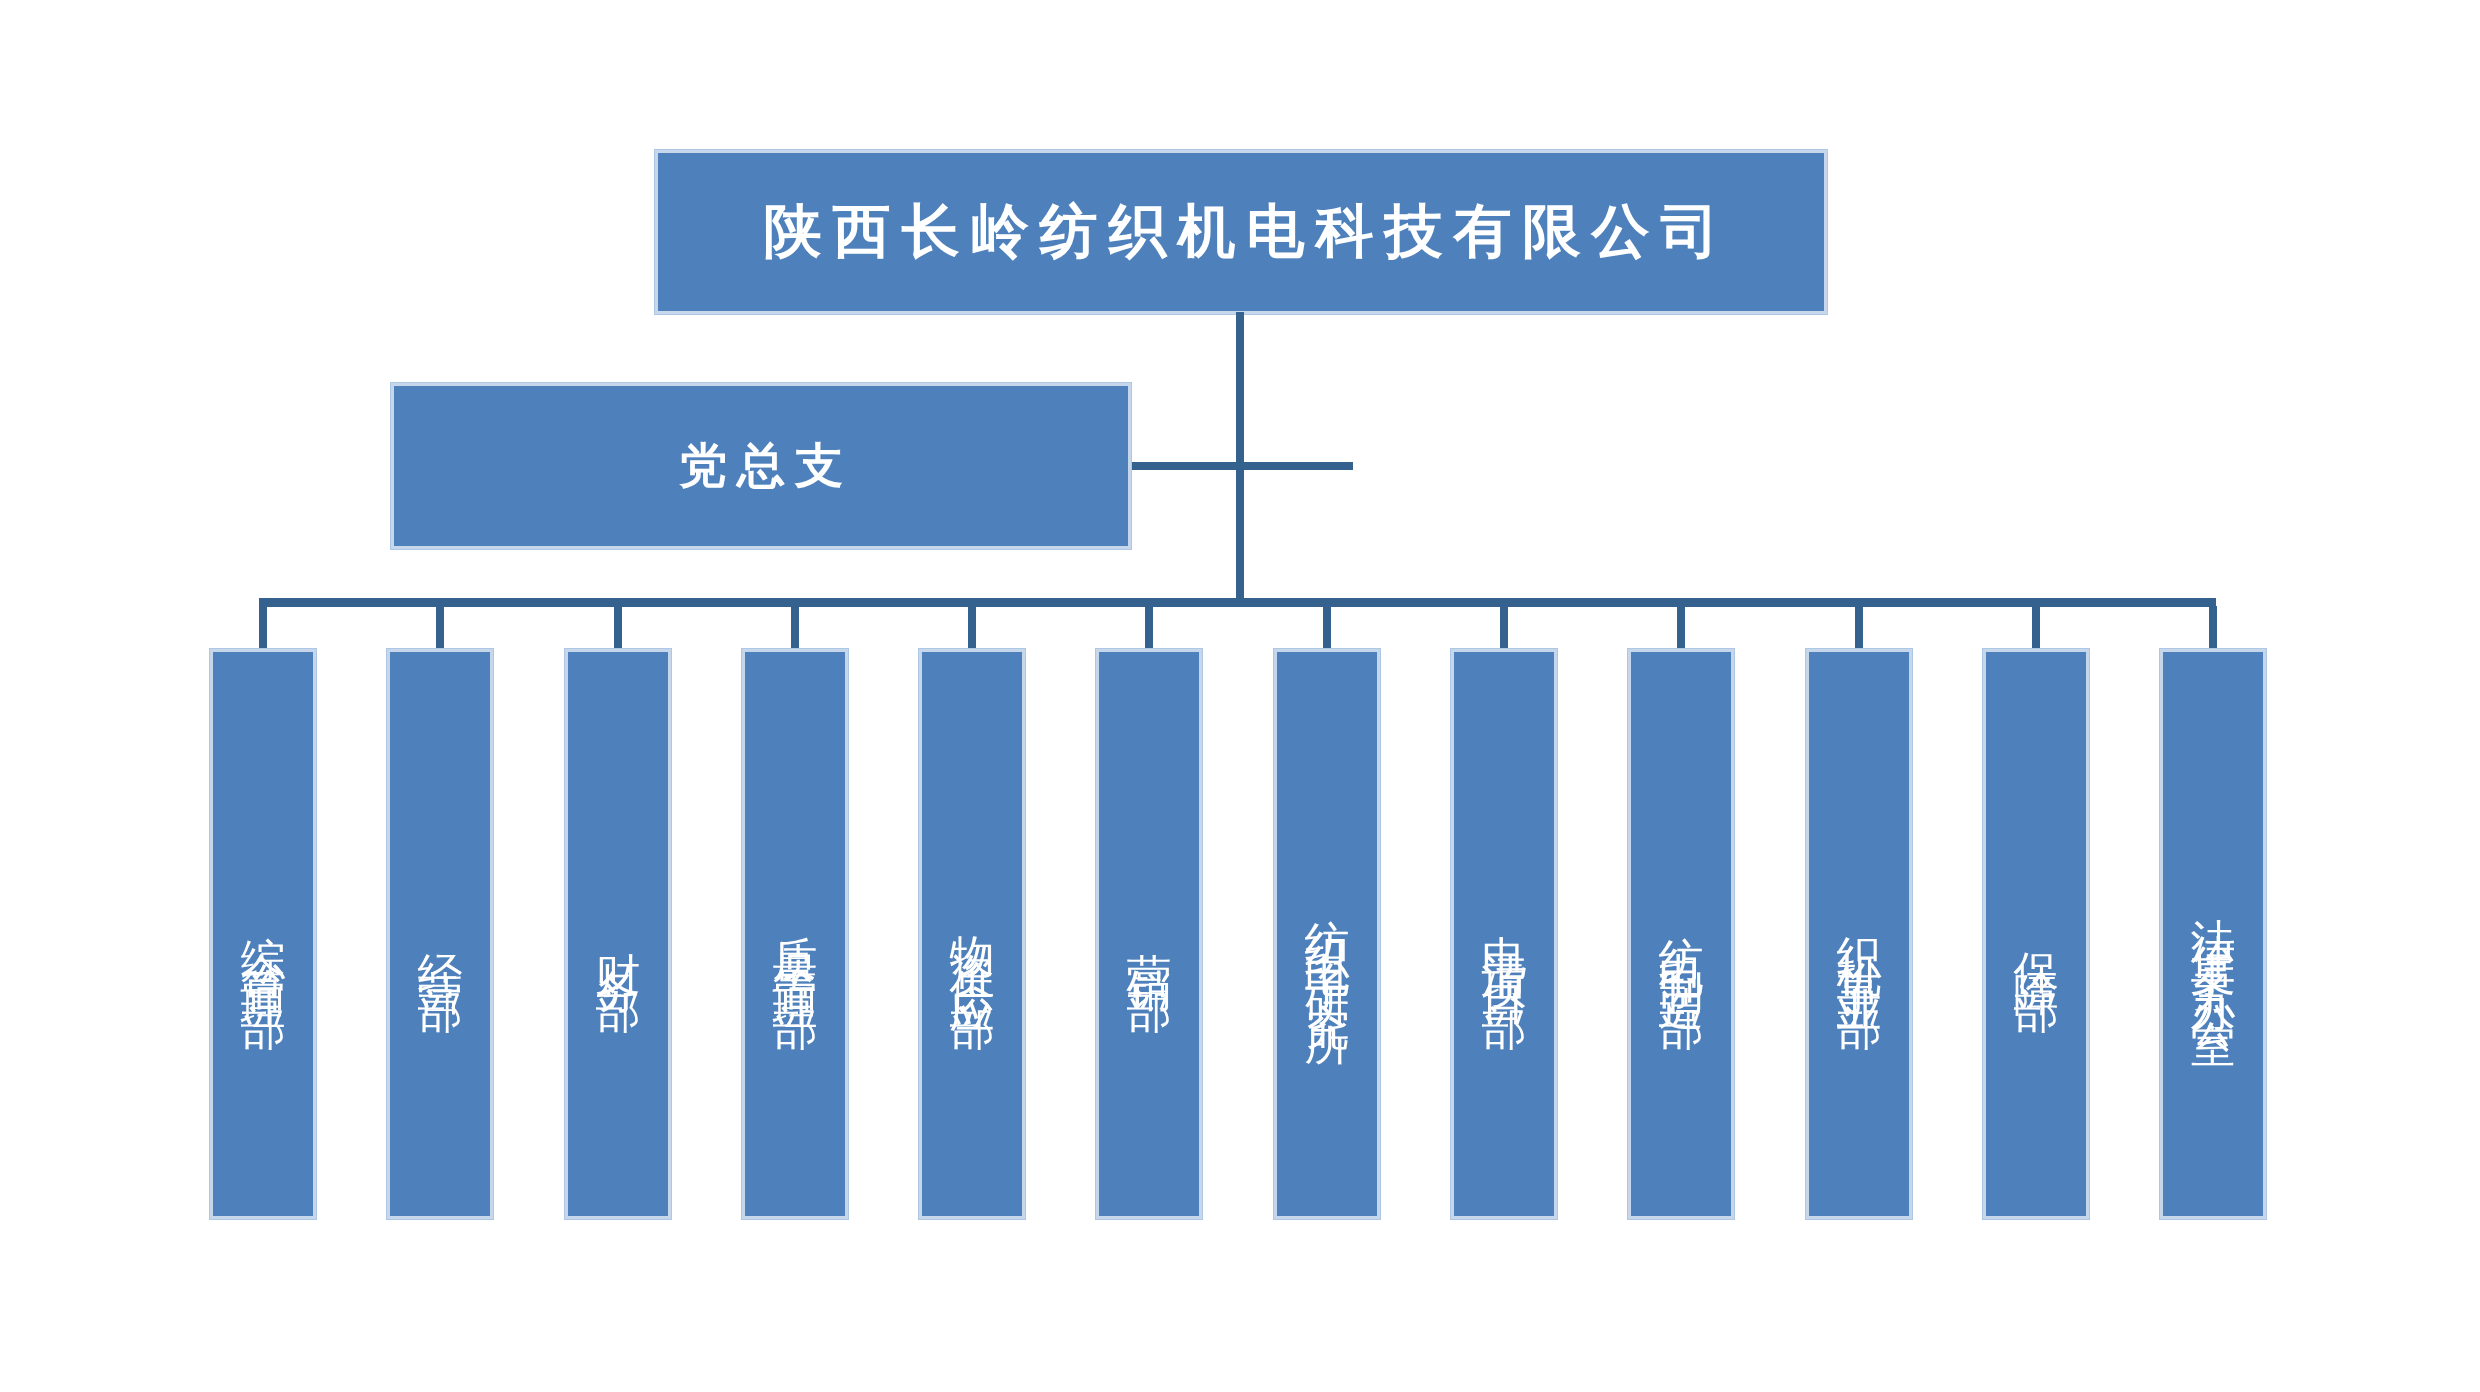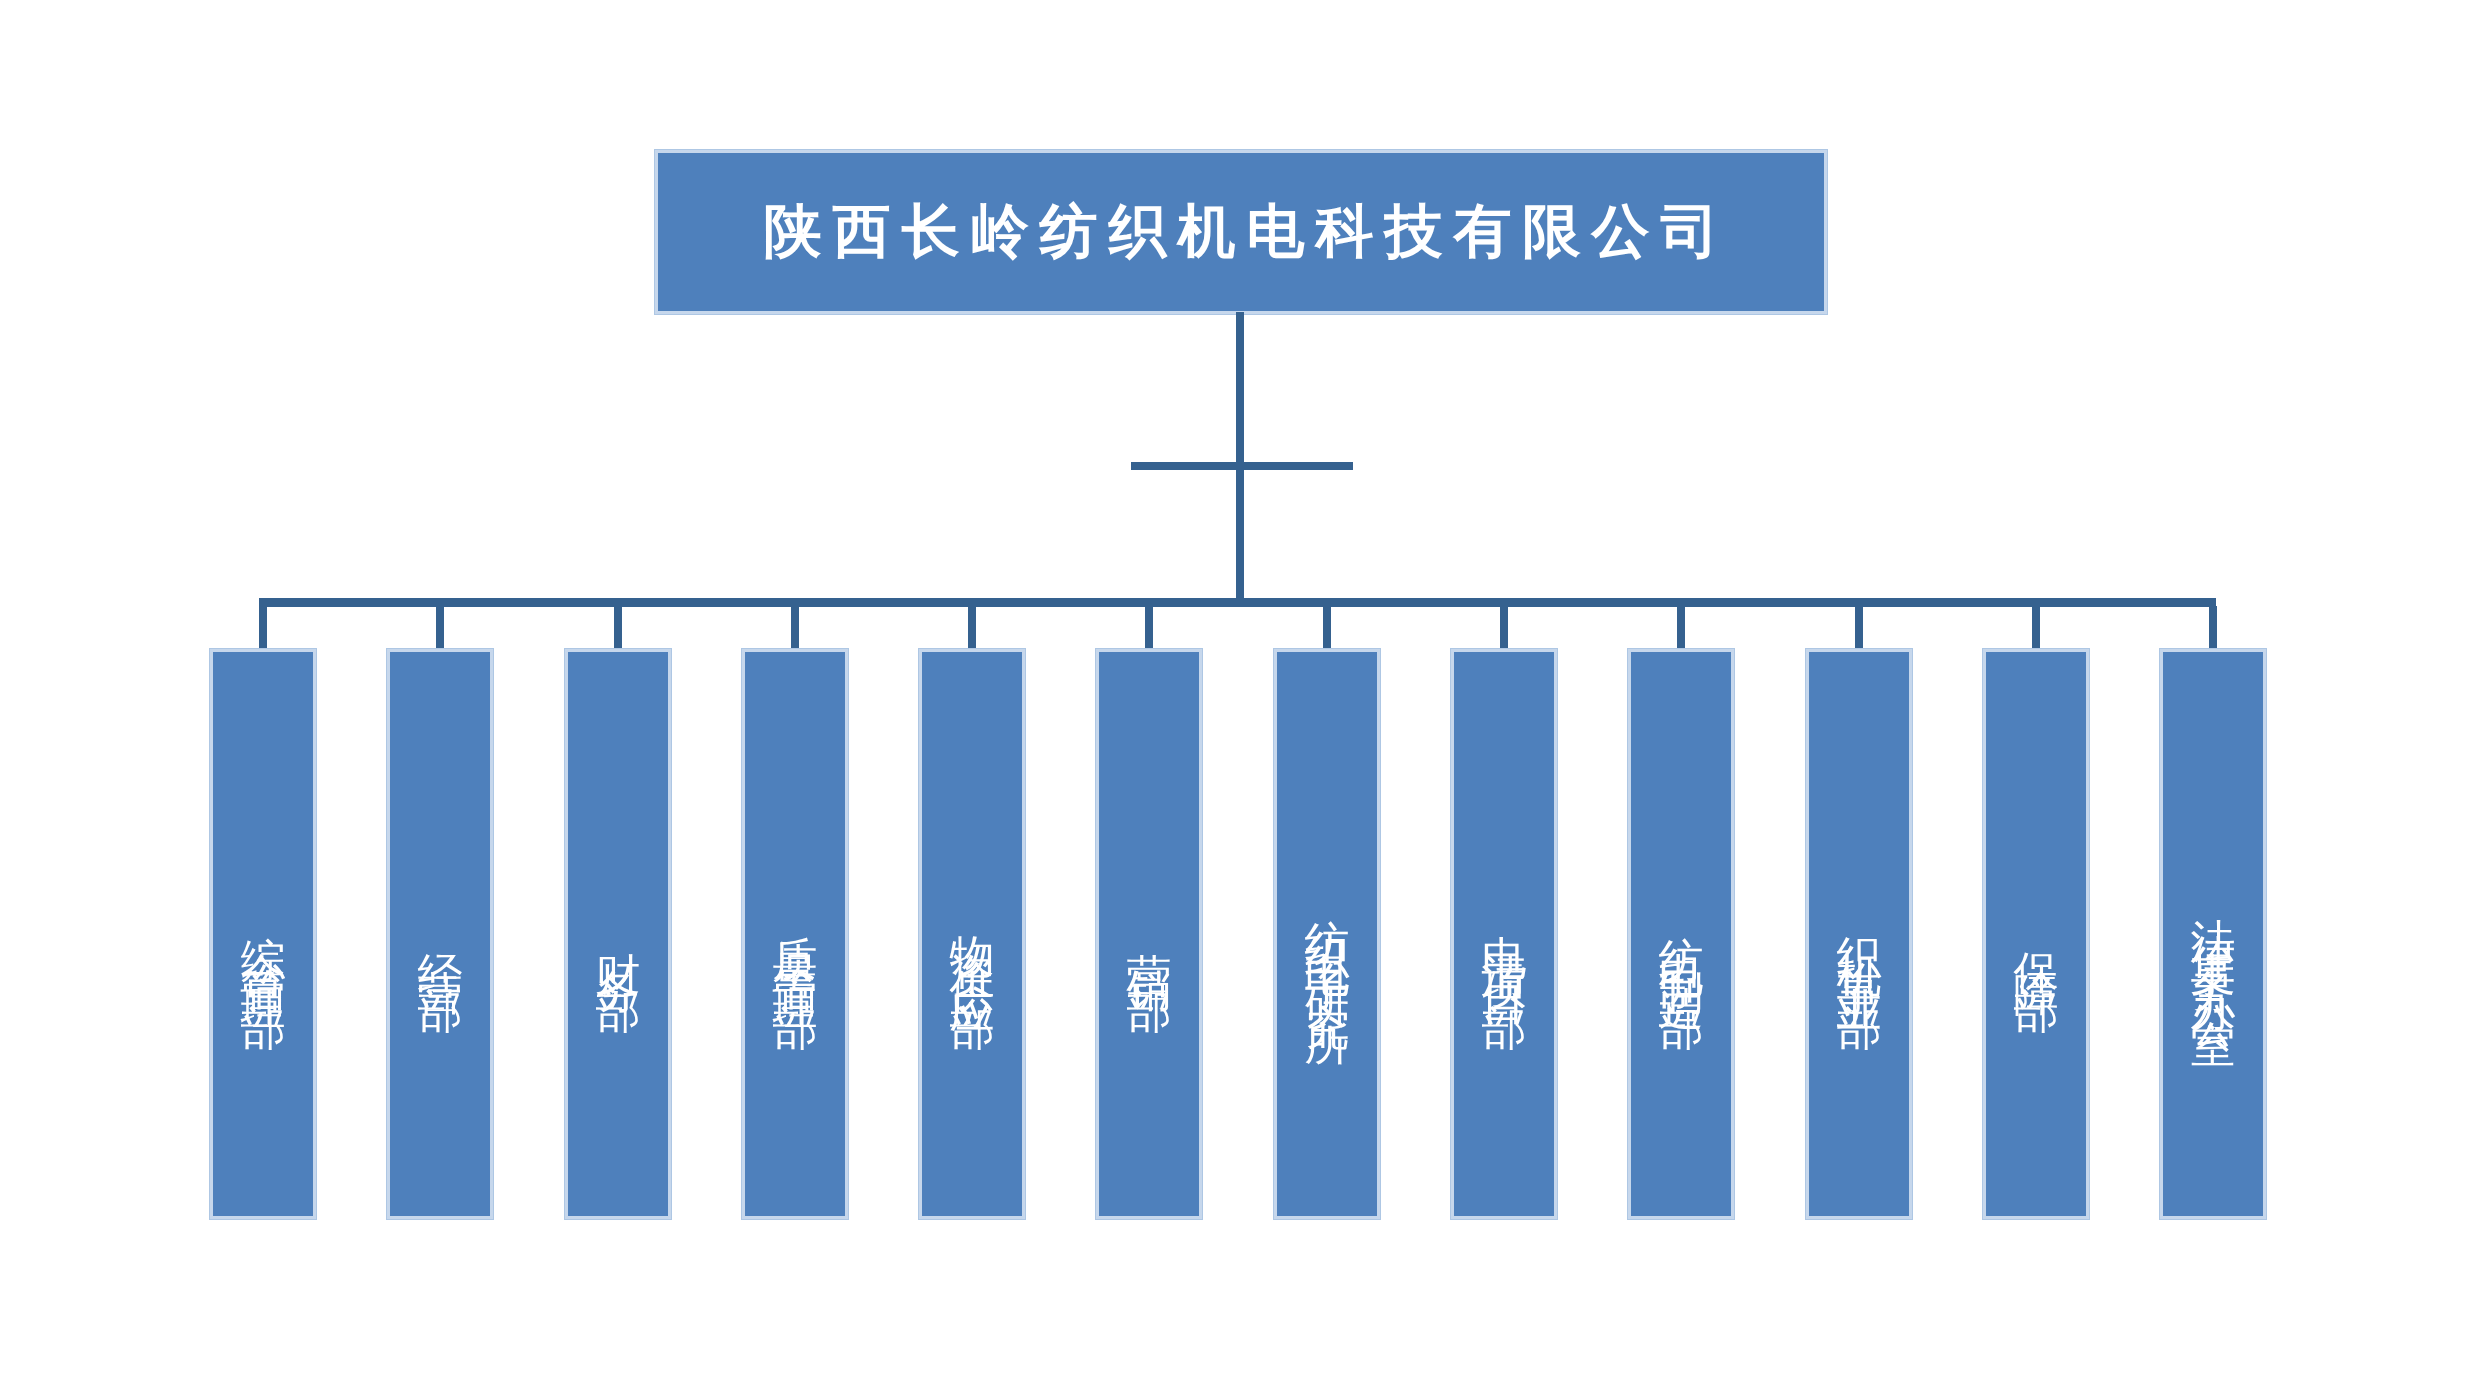--- a/index.html
+++ b/index.html
@@ -63,20 +63,23 @@
 <div id="canvas">
 
   <div class="box title-box" style="left:655px; top:150px; width:1172px; height:164px;">
     <span class="h-label">陕西长岭纺织机电科技有限公司</span>
   </div>
 
   <div class="line" style="left:1236px; top:312px; width:8px; height:290px;"></div>
   <div class="line" style="left:1131px; top:462px; width:222px; height:8px;"></div>
   <div class="line" style="left:259px; top:598px; width:1957px; height:9px;"></div>
 
+  <div class="box l2-box" style="left:391px; top:383px; width:740px; height:166px;">
+    <span class="h-label">党总支</span>
+  </div>
 
   <div class="line" style="left:259px;  top:606px; width:8px; height:43px;"></div>
   <div class="line" style="left:436px;  top:606px; width:8px; height:43px;"></div>
   <div class="line" style="left:614px;  top:606px; width:8px; height:43px;"></div>
   <div class="line" style="left:791px;  top:606px; width:8px; height:43px;"></div>
   <div class="line" style="left:968px;  top:606px; width:8px; height:43px;"></div>
   <div class="line" style="left:1145px; top:606px; width:8px; height:43px;"></div>
   <div class="line" style="left:1323px; top:606px; width:8px; height:43px;"></div>
   <div class="line" style="left:1500px; top:606px; width:8px; height:43px;"></div>
   <div class="line" style="left:1677px; top:606px; width:8px; height:43px;"></div>

